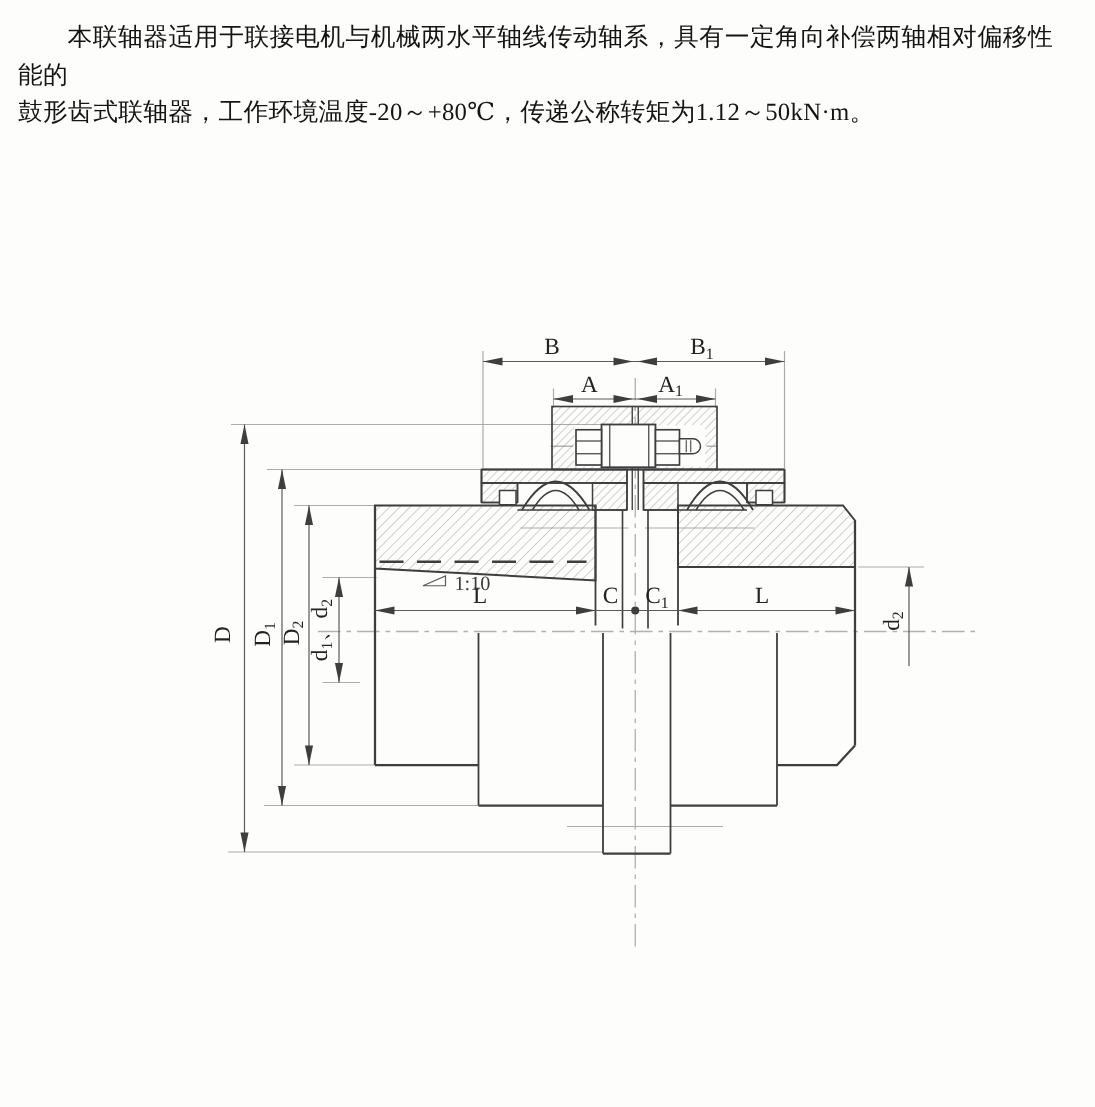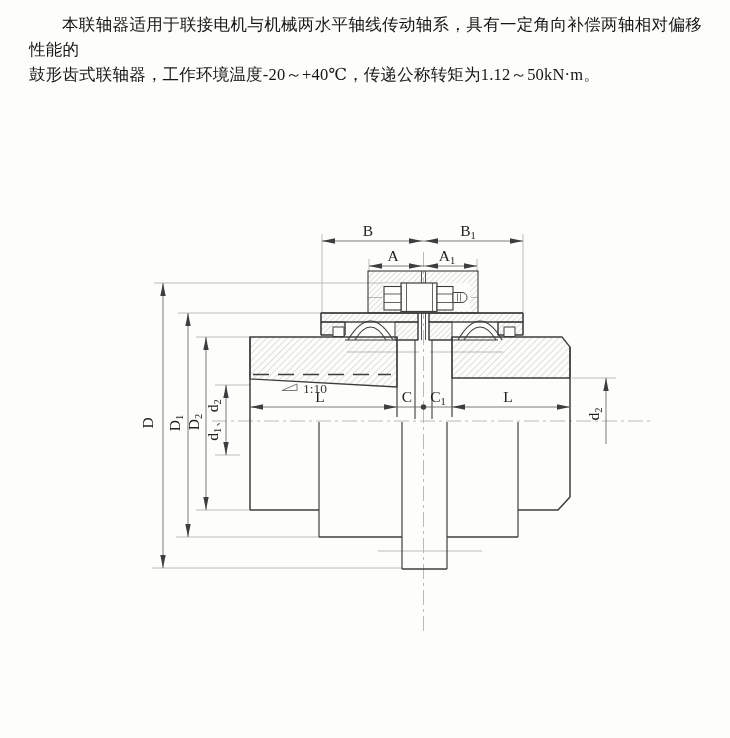--- a/index.html
+++ b/index.html
@@ -4,39 +4,39 @@
 <style>
   html,body{margin:0;padding:0;}
   body{
     width:730px;height:738px;
     background:#fdfdfb;
     font-family:"Liberation Serif","DejaVu Serif",serif;
     position:relative;overflow:hidden;
   }
   .page{position:absolute;inset:0;}
   .desc{
-    position:absolute;left:29px;right:28px;top:12px;
+    position:absolute;left:12px;right:28px;top:12px;
     font-size:16.5px;line-height:25px;color:#141414;
     text-align:justify;letter-spacing:0.2px;
   }
   .desc .l1{text-indent:2em;}
   svg{position:absolute;left:0;top:0;}
   text{font-family:"Liberation Serif","DejaVu Serif",serif;}
   .dimtxt{font-size:15.5px;fill:#222;}
   .sub{font-size:10.5px;}
   .tapertxt{font-size:13.5px;fill:#3a3a3a;}
 </style>
 </head>
 <body>
 
 <div class="page">
 
   <div class="desc">
     <div class="l1">本联轴器适用于联接电机与机械两水平轴线传动轴系，具有一定角向补偿两轴相对偏移性能的</div>
-    <div class="l2">鼓形齿式联轴器，工作环境温度-20～+40℃，传递公称转矩为1.12～50kN·m。</div>
+    <div class="l2">鼓形齿式联轴器，工作环境温度-20～+80℃，传递公称转矩为1.12～50kN·m。</div>
   </div>
 
   <svg width="730" height="738" viewBox="0 0 730 738">
     <defs>
       <pattern id="hatch1" width="3.9" height="3.9" patternUnits="userSpaceOnUse" patternTransform="rotate(-45)">
         <line x1="0" y1="0" x2="3.9" y2="0" stroke="#8f8f8f" stroke-width="0.55"></line>
       </pattern>
       <pattern id="hatch2" width="4.8" height="4.8" patternUnits="userSpaceOnUse" patternTransform="rotate(-45)">
         <line x1="0" y1="0" x2="4.8" y2="0" stroke="#8f8f8f" stroke-width="0.55"></line>
       </pattern>

